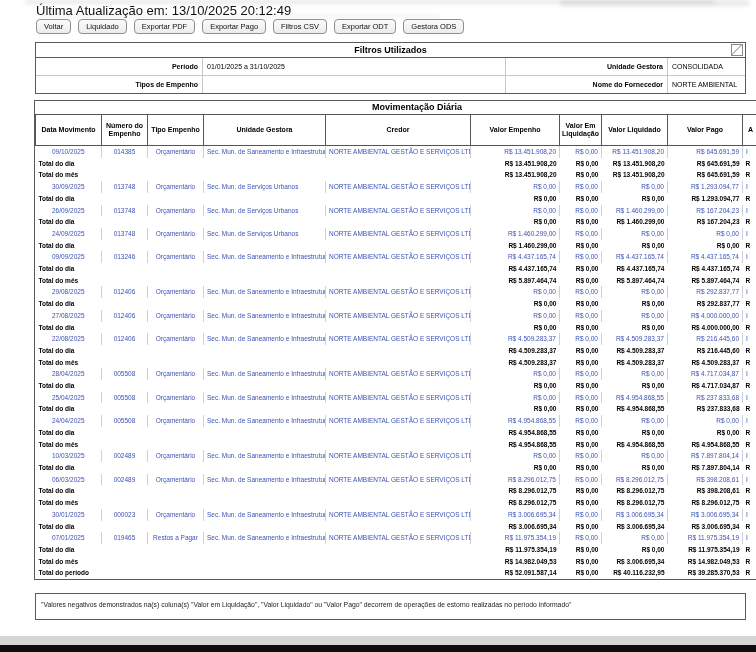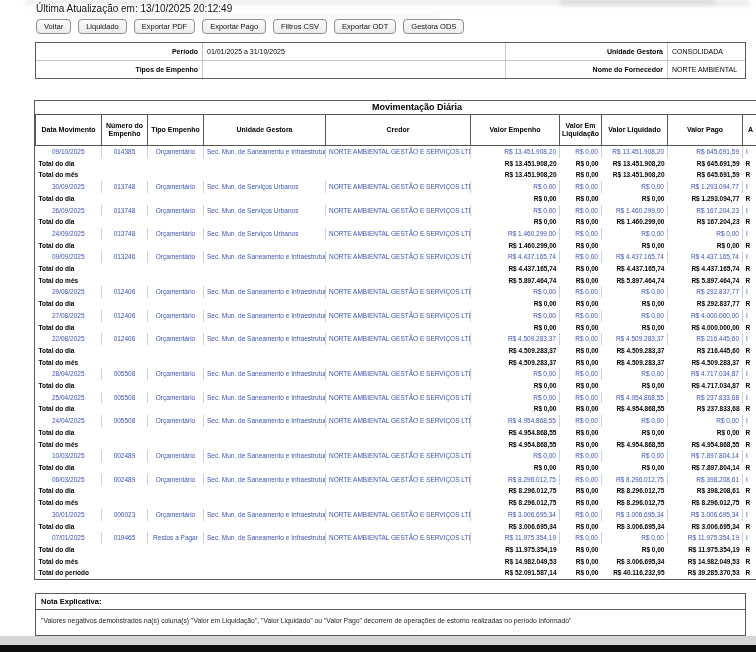--- a/index.html
+++ b/index.html
@@ -4,21 +4,21 @@
 <style>
   html,body{margin:0;padding:0;background:#fff;}
   .page{position:relative;width:756px;height:652px;overflow:hidden;background:#fff;
         font-family:"Liberation Sans",sans-serif;color:#000;}
   
   .smudge{position:absolute;pointer-events:none;filter:blur(2px);border-radius:3px;}
   .sm1{left:25px;top:0;width:690px;height:4px;background:rgba(110,110,110,.16);}
   .sm2{left:40px;top:15px;width:400px;height:3px;background:rgba(0,0,0,.06);}
   .sm3{left:560px;top:0;width:190px;height:6px;background:rgba(100,100,100,.14);}
 
-  .last-update{position:absolute;left:36px;top:3px;font-size:10px;color:#111;}
+  .last-update{position:absolute;left:36px;top:3px;font-size:13px;color:#111;}
   .toolbar{position:absolute;left:36px;top:19px;display:flex;gap:7px;}
   .btn{font-family:"Liberation Sans",sans-serif;font-size:7.5px;color:#111;
        background:linear-gradient(#fbfbfb,#ececec);border:1px solid #8f8f8f;border-radius:4px;
        padding:0 7px;height:15px;line-height:10px;cursor:pointer;}
 
   
   .filters-box{position:absolute;left:35px;top:42px;width:709px;border:1px solid #5a5a5a;background:#fff;}
   .filters-title{position:relative;height:14px;border-bottom:1px solid #5a5a5a;
                  text-align:center;font-weight:bold;font-size:9px;line-height:14px;}
   .filters-icon{position:absolute;right:2px;top:1px;width:10px;height:10px;border:1px solid #8a8a8a;
@@ -73,20 +73,24 @@
     <button class="btn">Voltar</button>
     <button class="btn">Liquidado</button>
     <button class="btn">Exportar PDF</button>
     <button class="btn">Exportar Pago</button>
     <button class="btn">Filtros CSV</button>
     <button class="btn">Exportar ODT</button>
     <button class="btn">Gestora ODS</button>
   </div>
 
   <div class="filters-box">
+    <div class="filters-title">
+      <span>Filtros Utilizados</span>
+      <span class="filters-icon"></span>
+    </div>
     <table class="filters">
       <tbody>
           <tr>
         <td class="flabel">Período</td>
         <td class="fvalue fv1">01/01/2025 a 31/10/2025</td>
         <td class="flabel flabel2">Unidade Gestora</td>
         <td class="fvalue">CONSOLIDADA</td>
       </tr>
       <tr>
         <td class="flabel">Tipos de Empenho</td>
@@ -482,20 +486,19 @@
             <td class="val">R$ 0,00</td>
             <td class="val">R$ 40.116.232,95</td>
             <td class="val">R$ 39.285.370,53</td>
             <td class="extra">R</td>
           </tr>
         </tbody>
     </table>
   </div>
 
   <div class="nota-box">
-    <div class="nota-title">Nota Explicativa:</div>
     <div class="nota-text">"Valores negativos demonstrados na(s) coluna(s) "Valor em Liquidação", "Valor Liquidado" ou "Valor Pago" decorrem de operações de estorno realizadas no período informado"</div>
   </div>
 
   <div class="gray-strip"></div>
   <div class="black-bar"></div>
 
 </div>
 
 </body></html>

